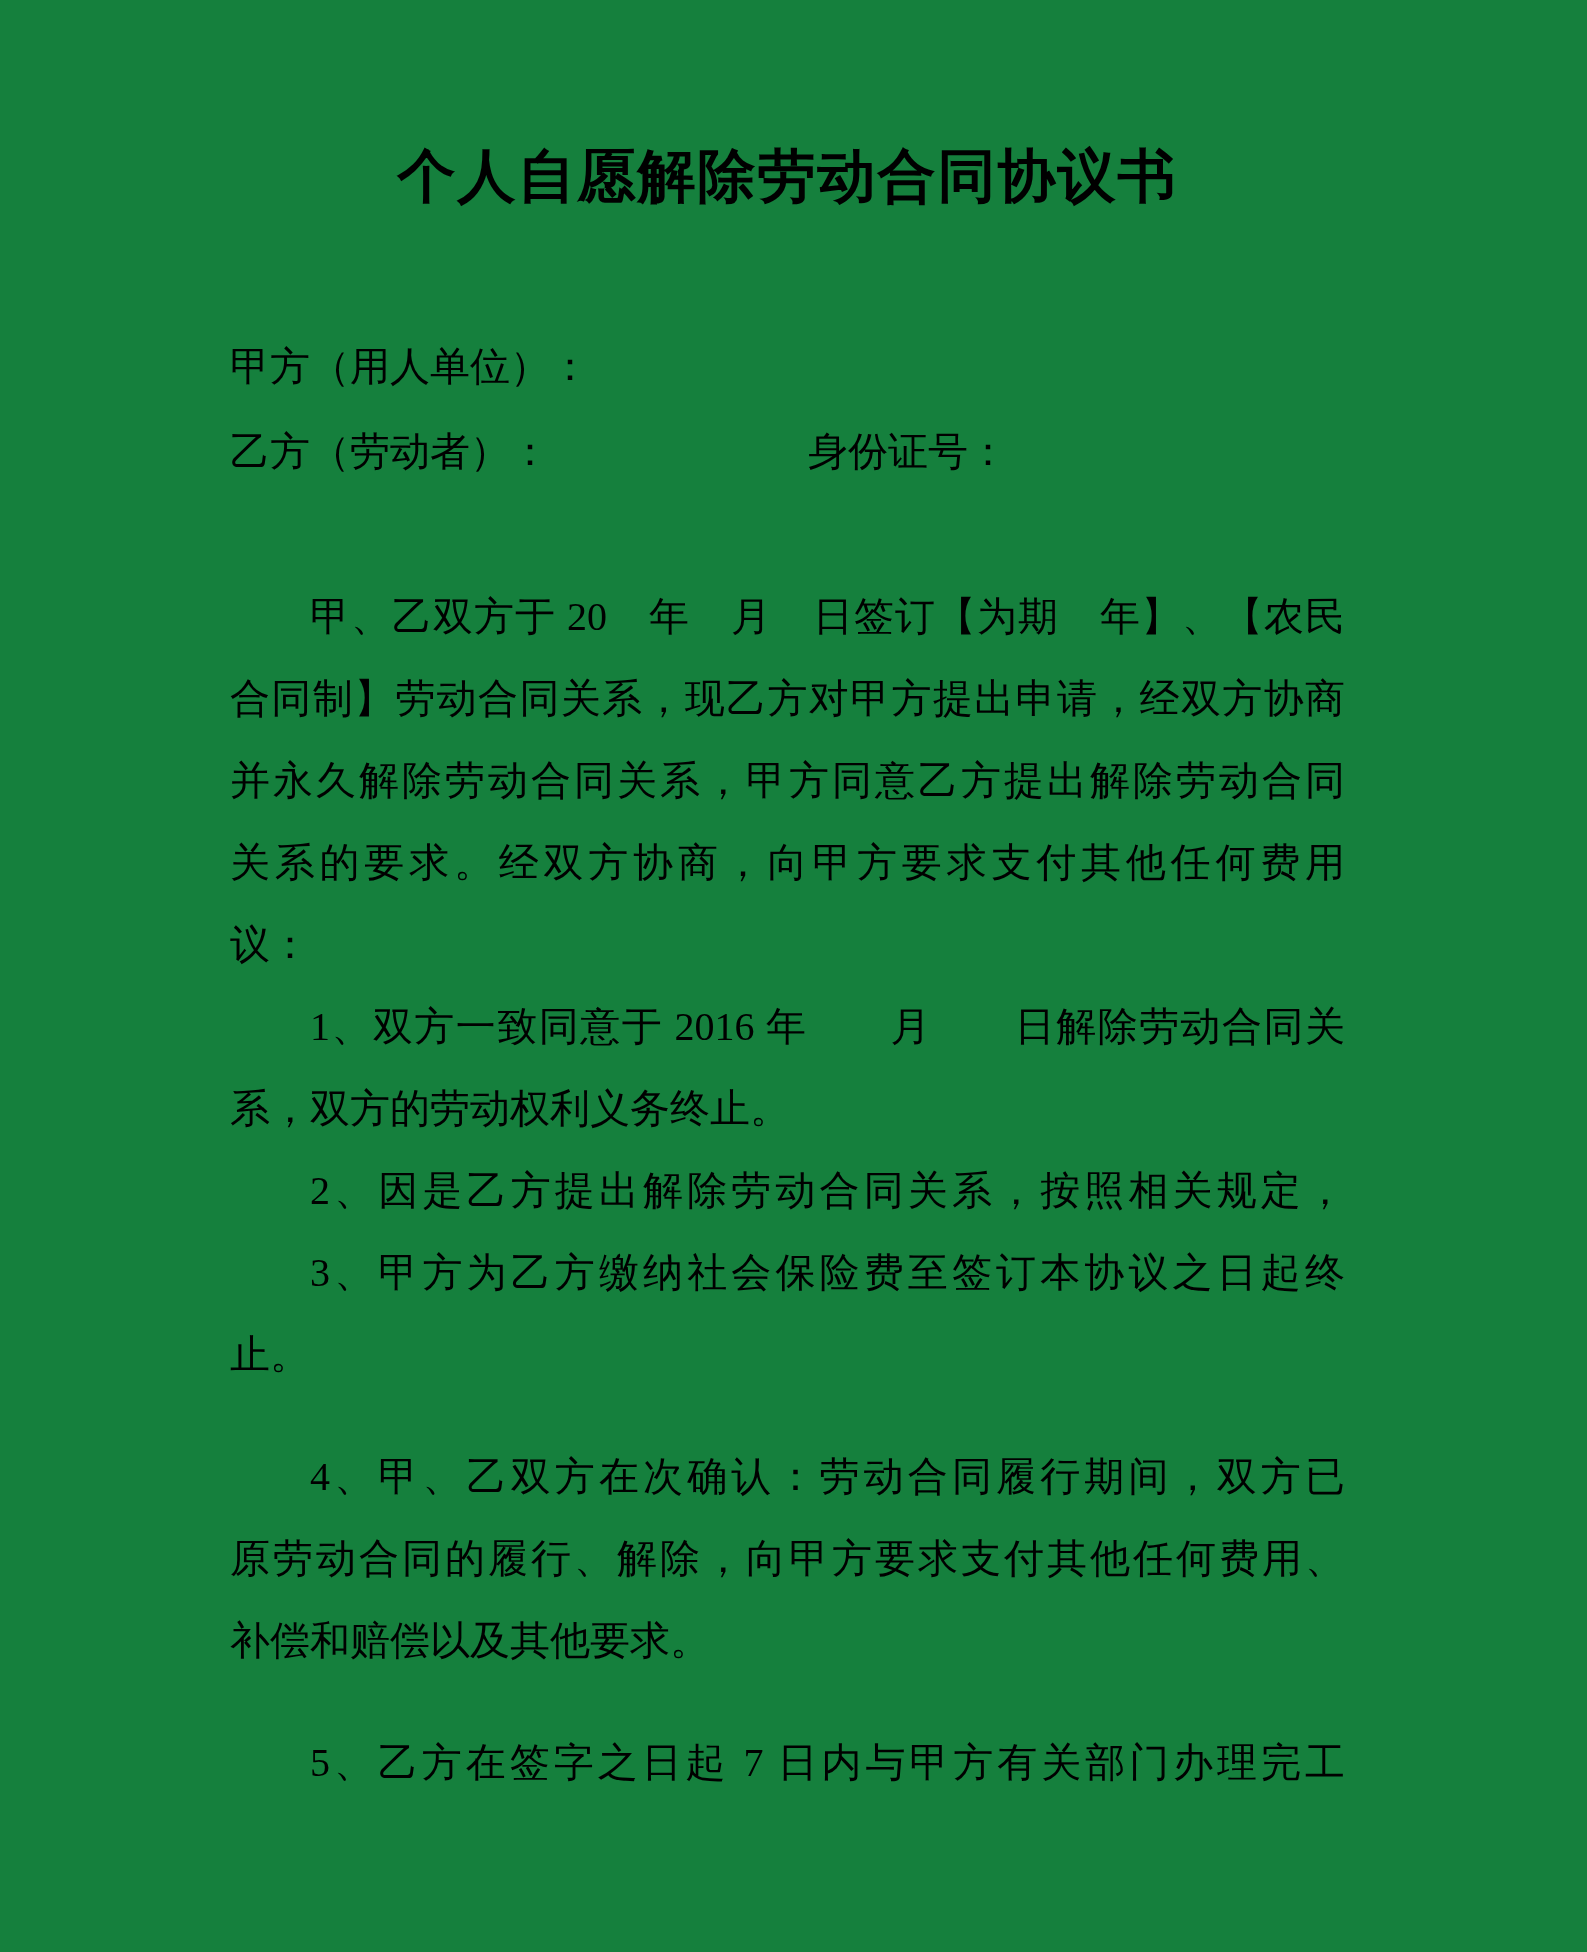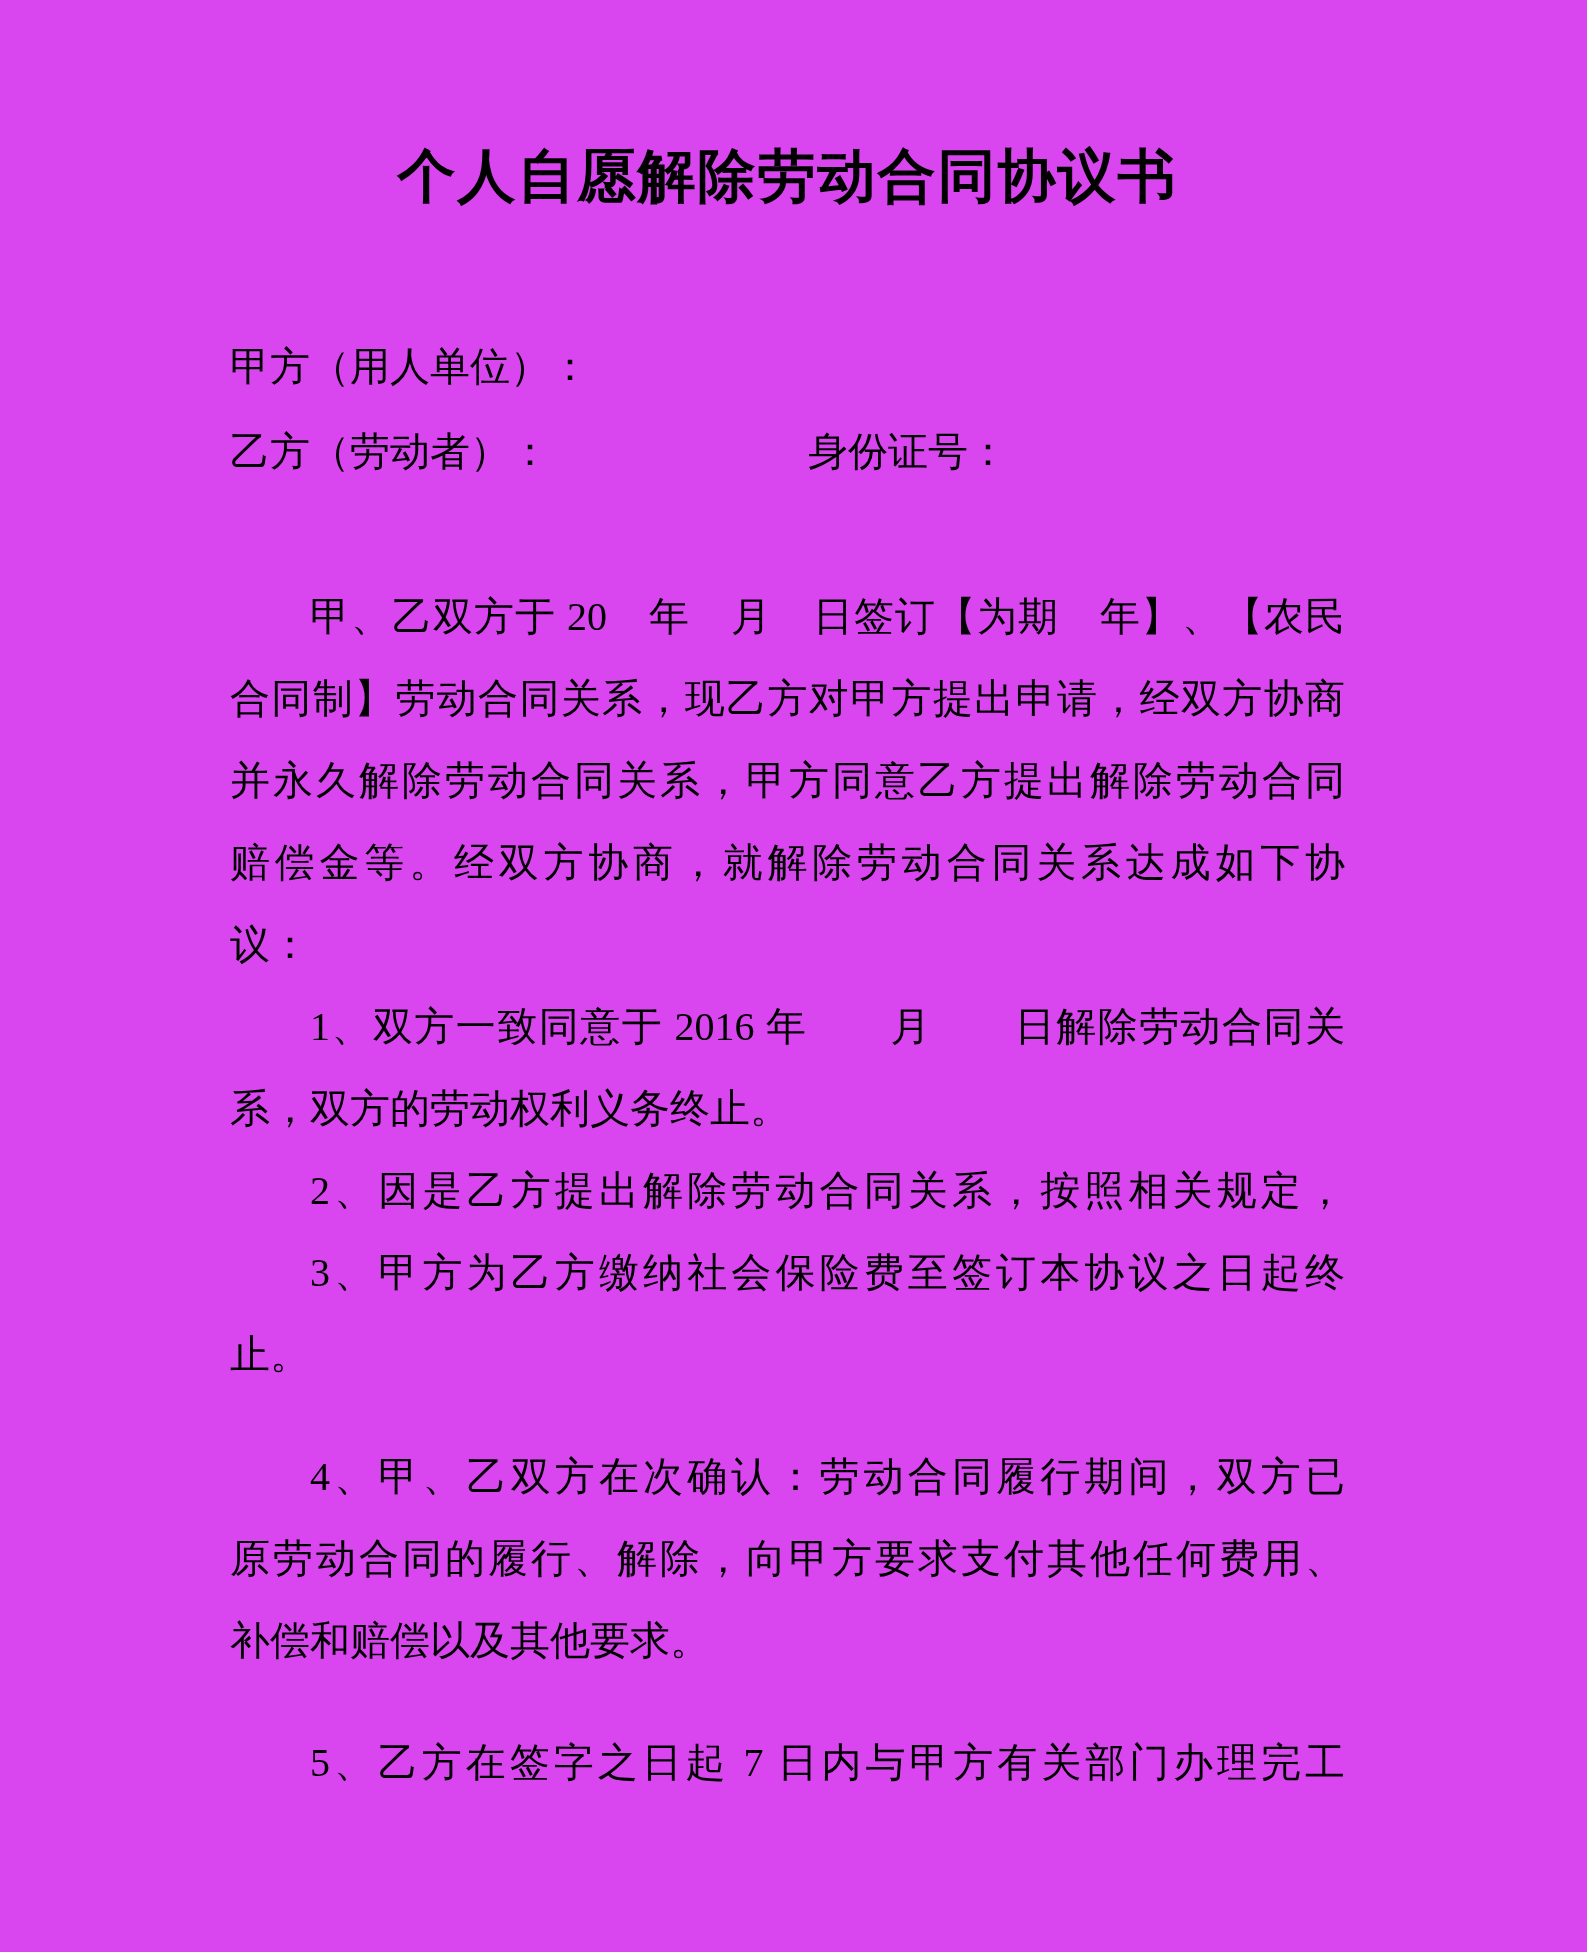--- a/index.html
+++ b/index.html
@@ -4,21 +4,21 @@
 <style>
   html, body {
     margin: 0;
     padding: 0;
     background: #ffffff;
   }
   .page {
     position: relative;
     width: 1587px;
     height: 1952px;
-    background: #d946ef;
+    background: #15803d;
     color: #000000;
     font-family: "Liberation Serif", serif;
     box-sizing: border-box;
     padding: 128px 242px 0 230px;
     overflow: hidden;
   }
   .doc-title {
     font-family: "Liberation Sans", sans-serif;
     font-weight: bold;
     font-size: 58px;
@@ -77,21 +77,21 @@
     <div class="party-line">
       <span>乙方（劳动者）：</span>
       <span class="id-label">身份证号：</span>
     </div>
   </div>
 
   <div class="body-block">
       <div class="doc-line fill indent">甲、乙双方于 20　年　月　日签订【为期　年】、【农民</div>
       <div class="doc-line fill">合同制】劳动合同关系，现乙方对甲方提出申请，经双方协商</div>
       <div class="doc-line fill">并永久解除劳动合同关系，甲方同意乙方提出解除劳动合同</div>
-      <div class="doc-line fill">赔偿金等。经双方协商，就解除劳动合同关系达成如下协</div>
+      <div class="doc-line fill">关系的要求。经双方协商，向甲方要求支付其他任何费用</div>
       <div class="doc-line">议：</div>
       <div class="doc-line fill indent">1、双方一致同意于 2016 年　　月　　日解除劳动合同关</div>
       <div class="doc-line">系，双方的劳动权利义务终止。</div>
       <div class="doc-line fill indent">2、因是乙方提出解除劳动合同关系，按照相关规定，</div>
       <div class="doc-line fill indent">3、甲方为乙方缴纳社会保险费至签订本协议之日起终</div>
       <div class="doc-line">止。</div>
       <div class="doc-line fill indent gap">4、甲、乙双方在次确认：劳动合同履行期间，双方已</div>
       <div class="doc-line fill">原劳动合同的履行、解除，向甲方要求支付其他任何费用、</div>
       <div class="doc-line">补偿和赔偿以及其他要求。</div>
       <div class="doc-line fill indent gap">5、乙方在签字之日起 7 日内与甲方有关部门办理完工</div>

